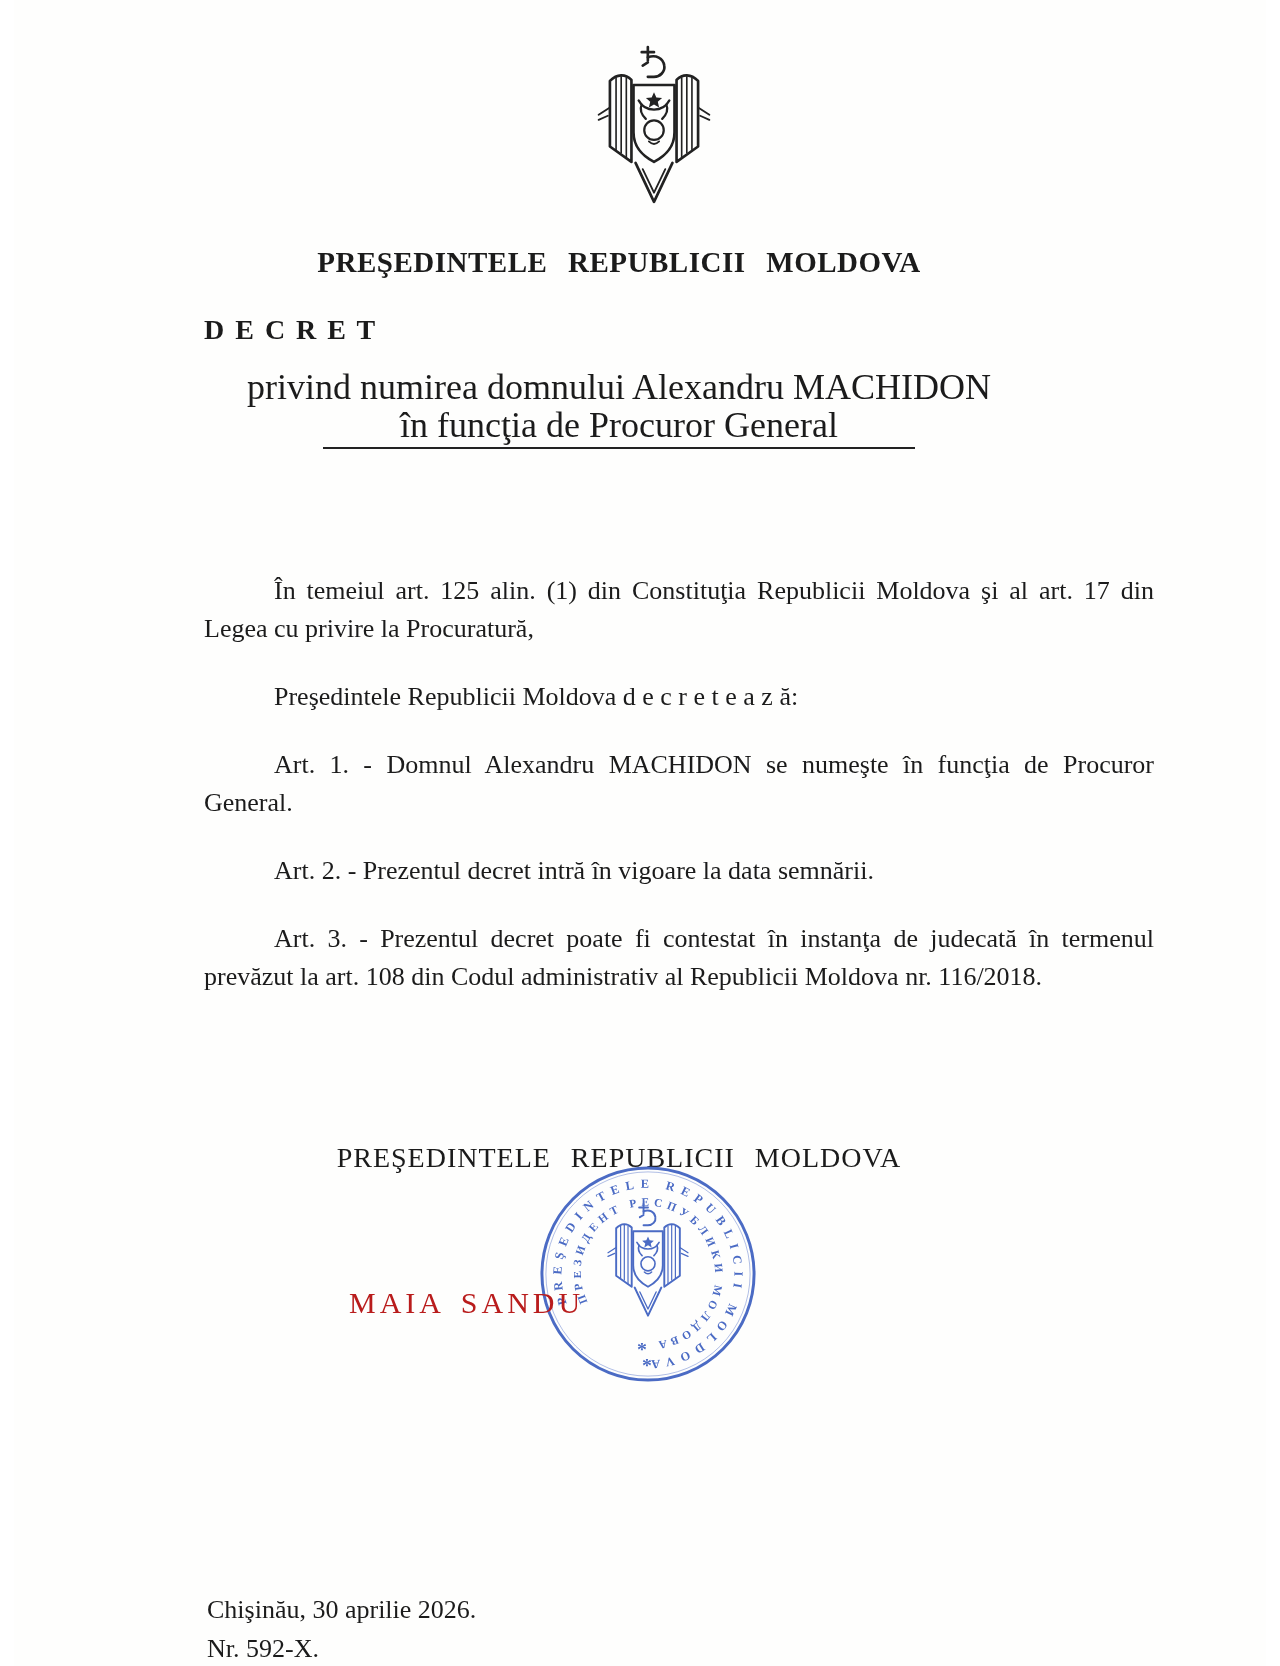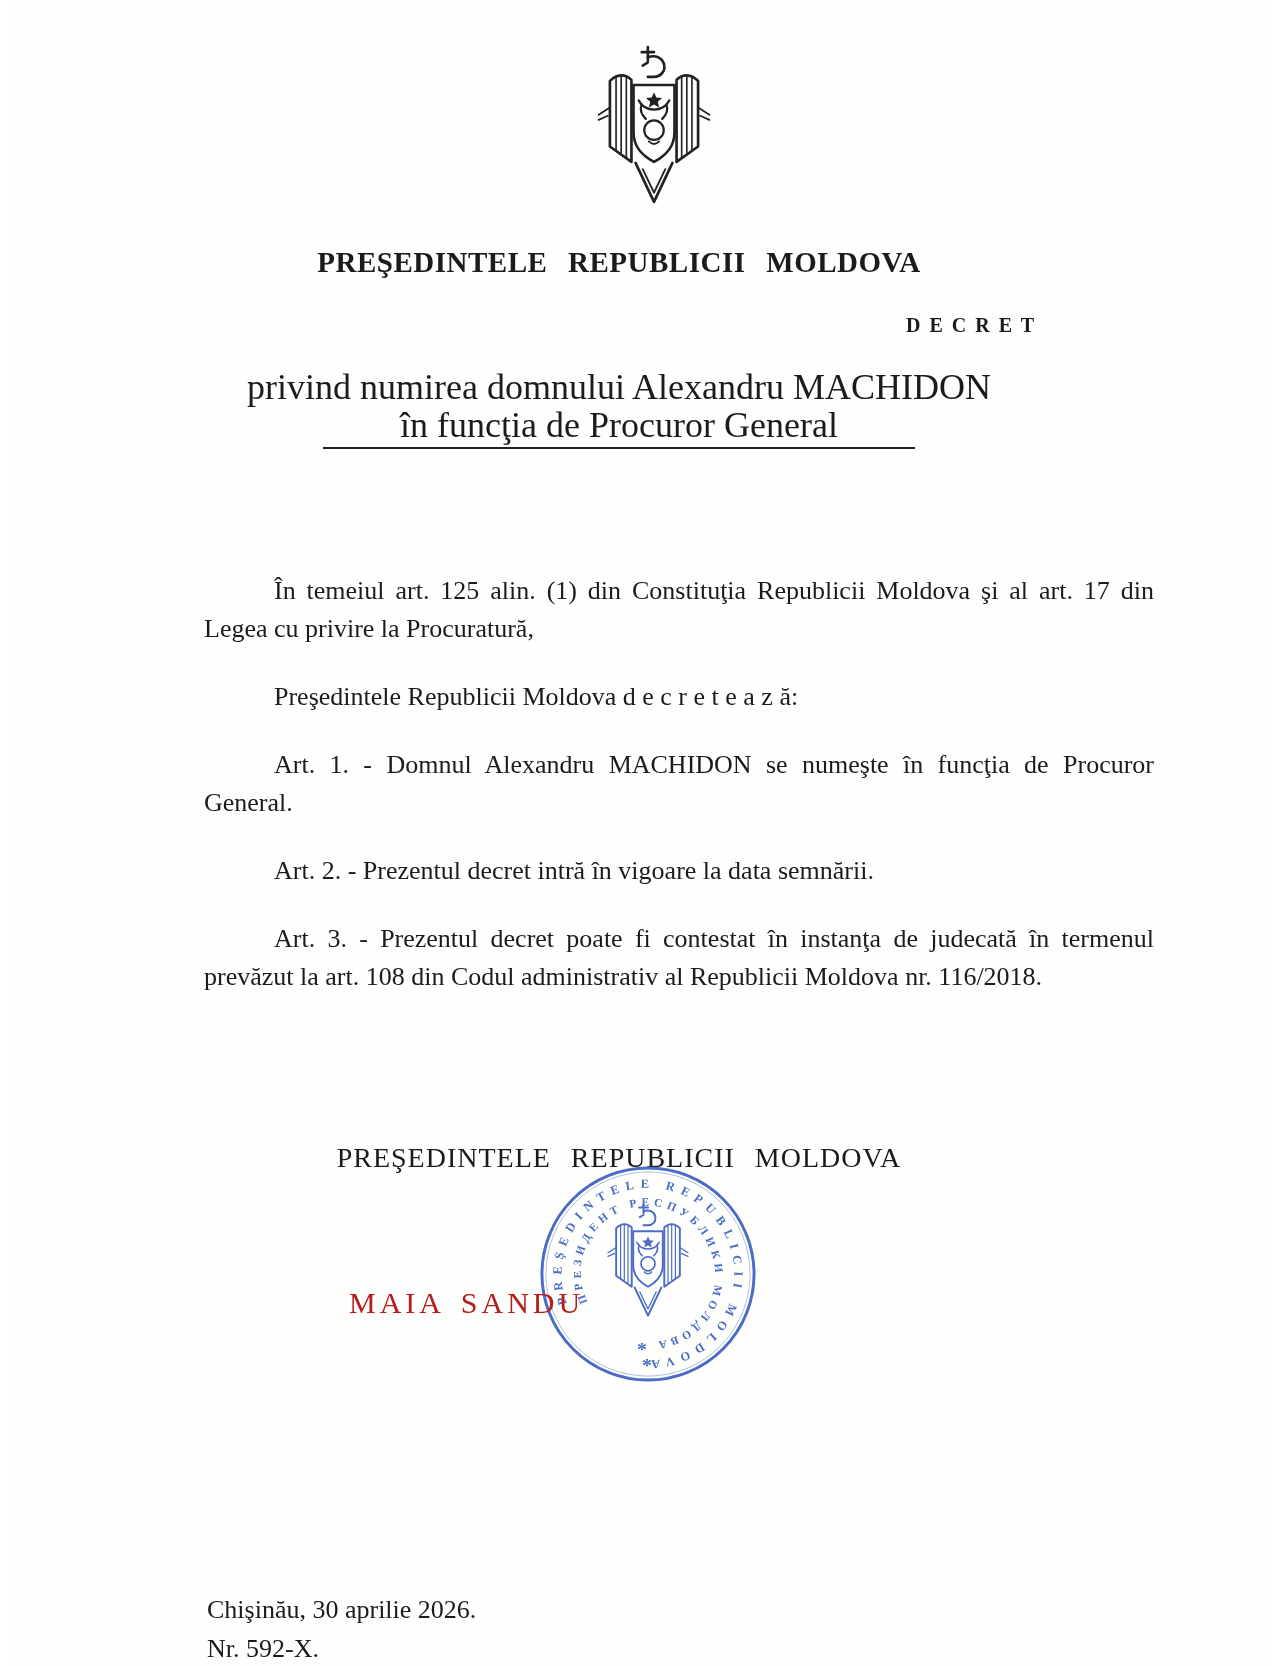--- a/index.html
+++ b/index.html
@@ -18,21 +18,21 @@
     color:#222;
   }
   
   .issuer{
     position:absolute;left:190px;top:246px;width:830px;
     text-align:center;font-weight:bold;font-size:29px;
     letter-spacing:0.5px;word-spacing:13px;
   }
   .doctype{
     position:absolute;left:190px;top:314px;width:830px;
-    text-align:right;font-weight:bold;font-size:20px;word-spacing:4px;
+    text-align:left;font-weight:bold;font-size:28px;word-spacing:4px;
   }
   .subtitle{
     position:absolute;left:190px;top:368px;width:830px;
     text-align:center;font-size:36px;line-height:38px;
   }
   .title-rule{
     width:592px;margin:3px auto 0;border-top:2.5px solid #222;height:0;
   }
   
   .doc-body{

